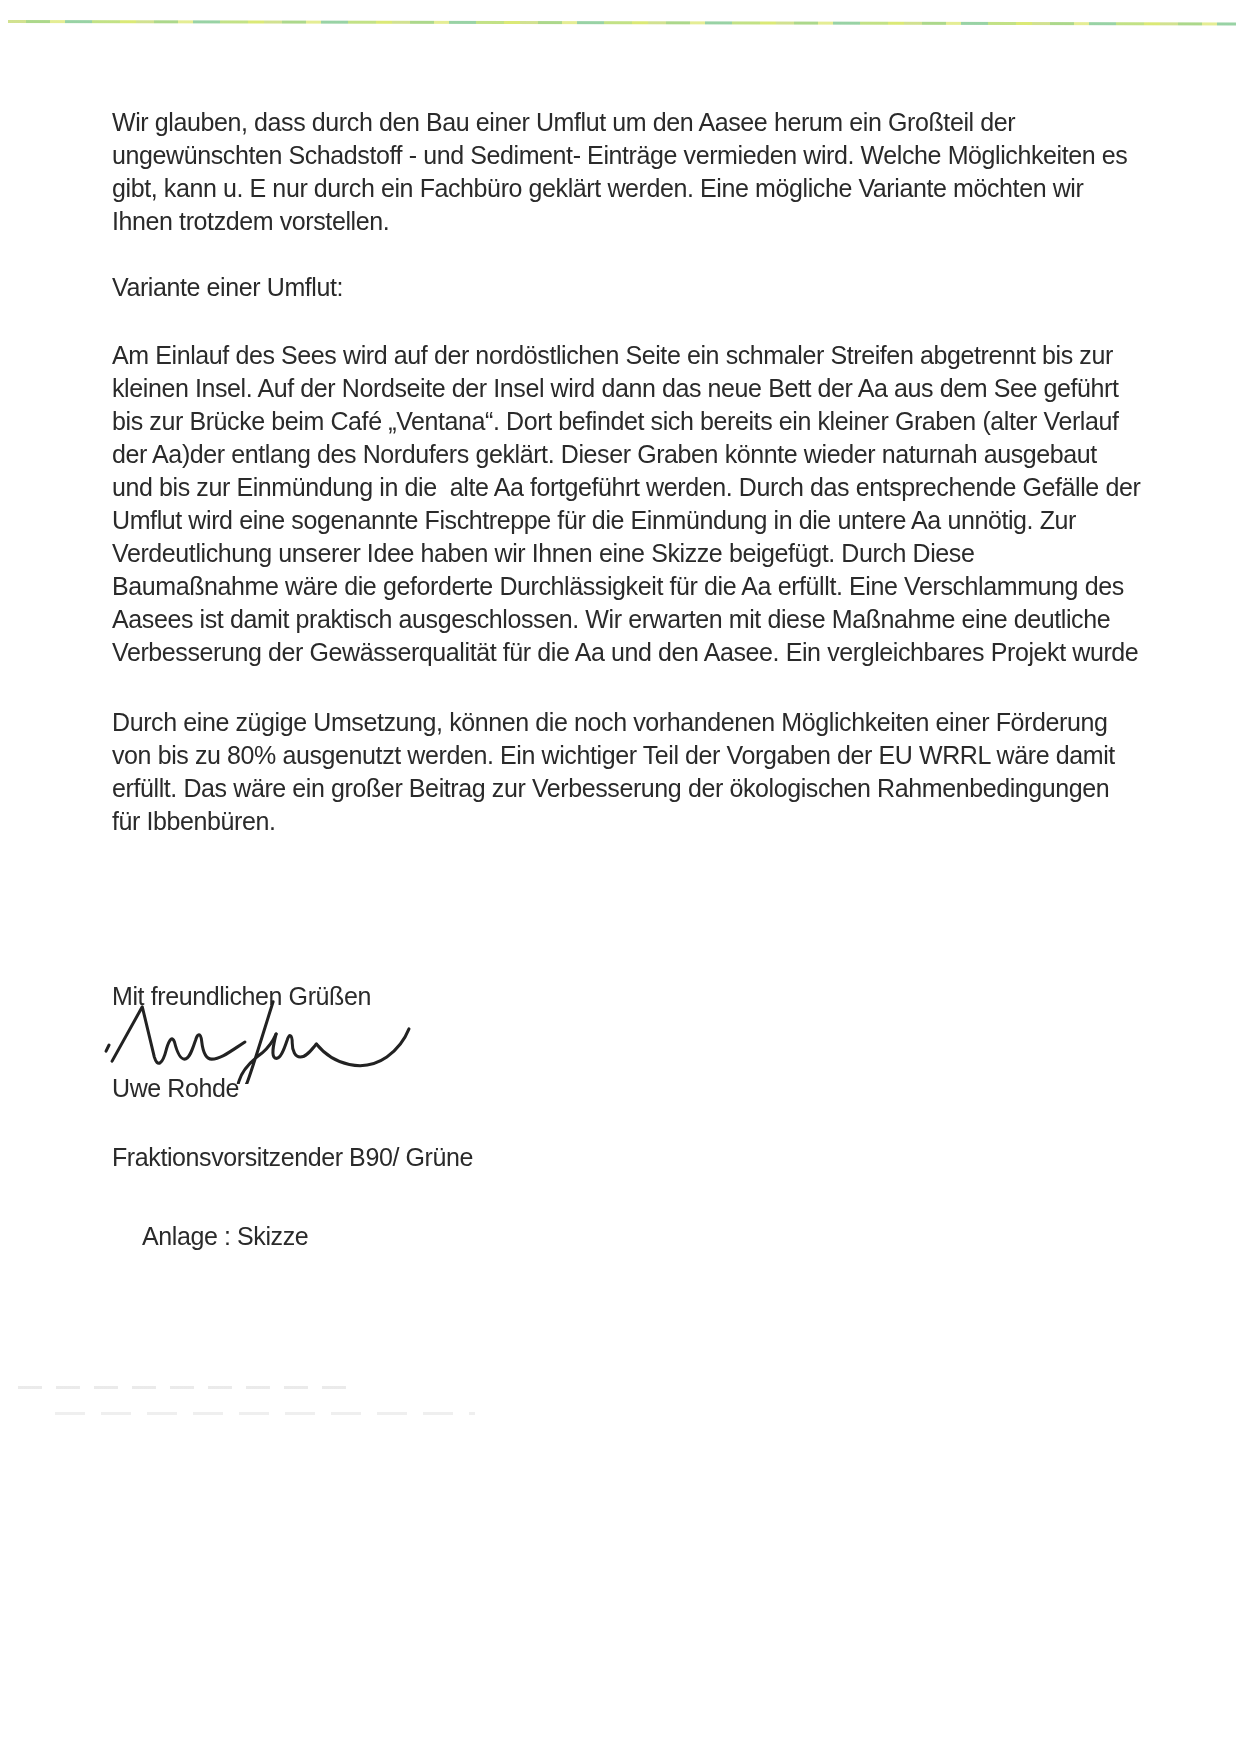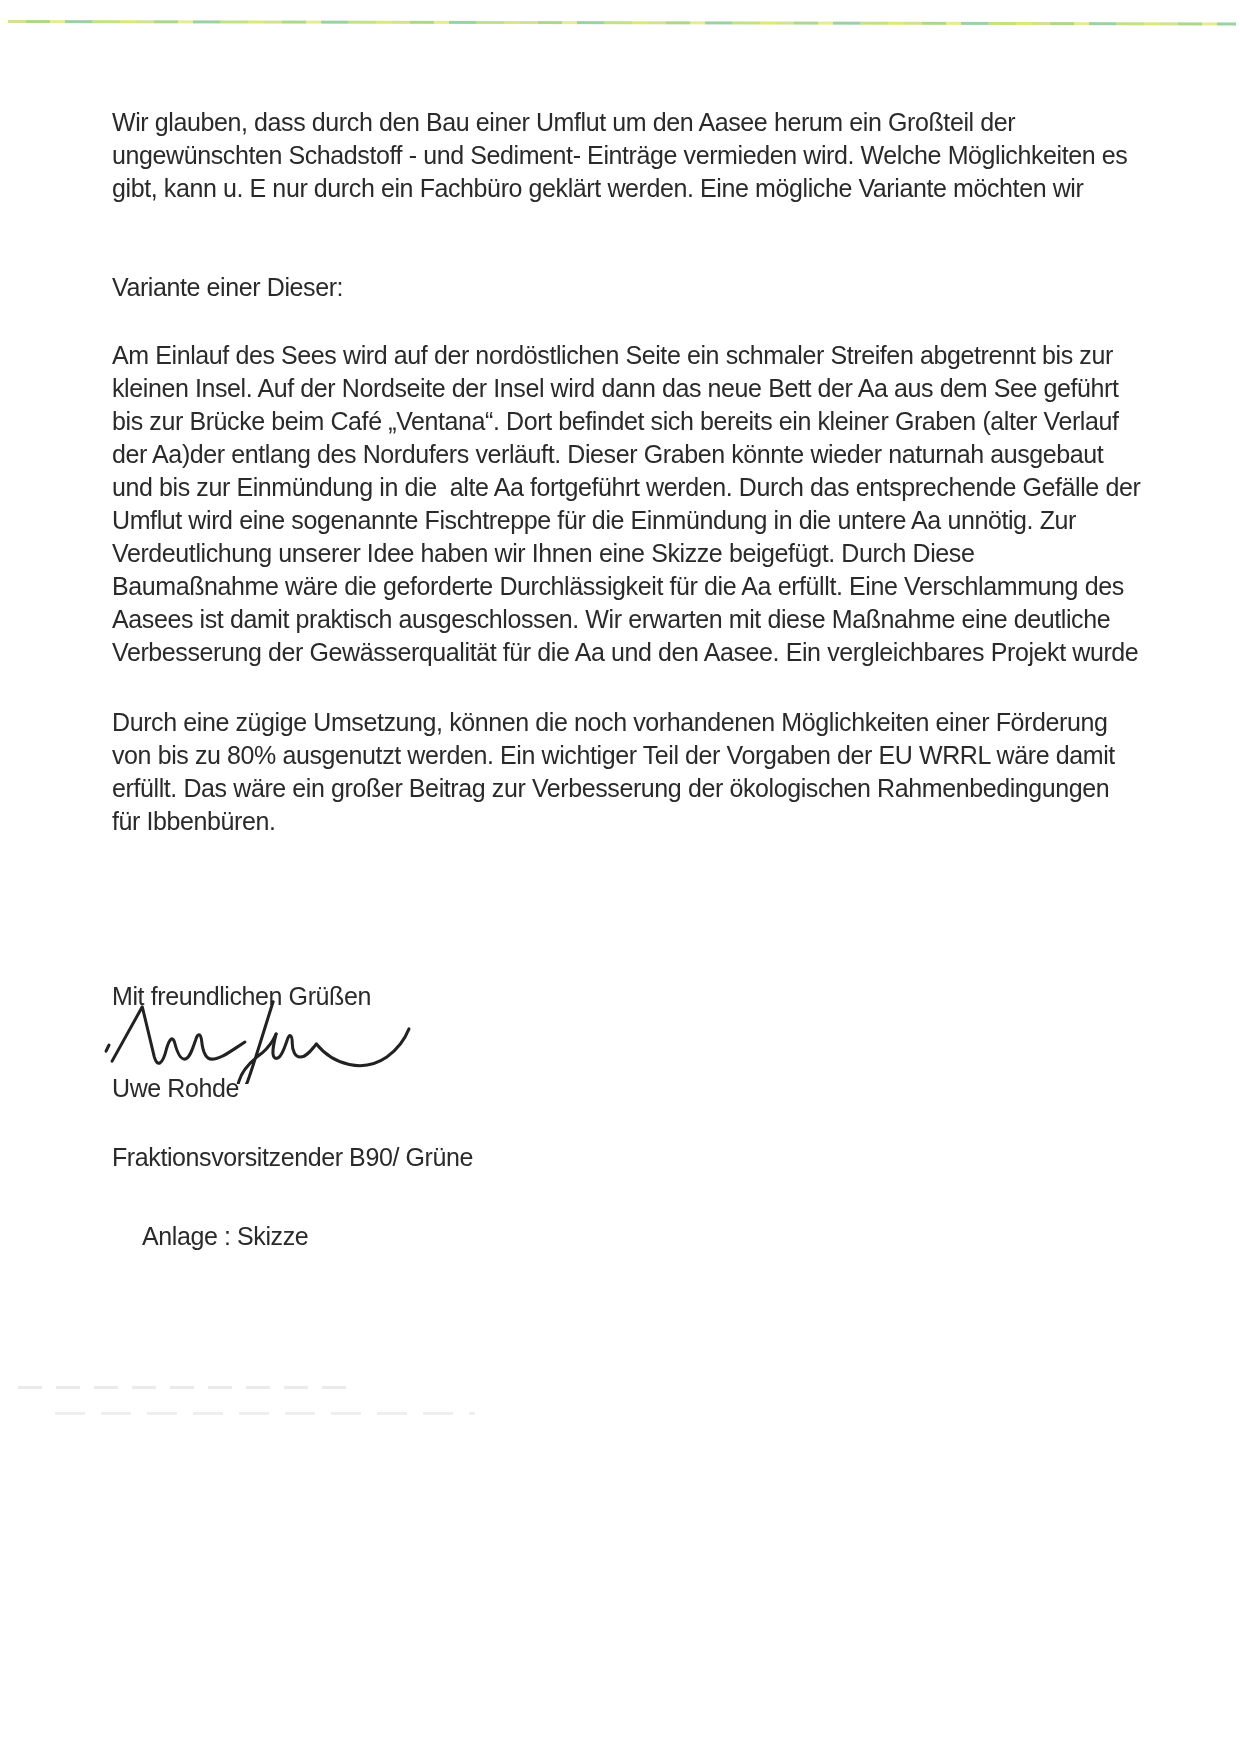--- a/index.html
+++ b/index.html
@@ -84,29 +84,30 @@
 <body>
 
 <div id="page">
 
   <div class="scan-line-top"></div>
 
   <div id="para1" class="text-block">
       <div class="line">Wir glauben, dass durch den Bau einer Umflut um den Aasee herum ein Großteil der</div>
       <div class="line">ungewünschten Schadstoff - und Sediment- Einträge vermieden wird. Welche Möglichkeiten es</div>
       <div class="line">gibt, kann u. E nur durch ein Fachbüro geklärt werden. Eine mögliche Variante möchten wir</div>
+      <div class="line">Ihnen trotzdem vorstellen.</div>
     </div>
 
-  <div id="heading" class="text-block">Variante einer Dieser:</div>
+  <div id="heading" class="text-block">Variante einer Umflut:</div>
 
   <div id="para2" class="text-block">
       <div class="line">Am Einlauf des Sees wird auf der nordöstlichen Seite ein schmaler Streifen abgetrennt bis zur</div>
       <div class="line">kleinen Insel. Auf der Nordseite der Insel wird dann das neue Bett der Aa aus dem See geführt</div>
       <div class="line">bis zur Brücke beim Café „Ventana“. Dort befindet sich bereits ein kleiner Graben (alter Verlauf</div>
-      <div class="line">der Aa)der entlang des Nordufers verläuft. Dieser Graben könnte wieder naturnah ausgebaut</div>
+      <div class="line">der Aa)der entlang des Nordufers geklärt. Dieser Graben könnte wieder naturnah ausgebaut</div>
       <div class="line">und bis zur Einmündung in die  alte Aa fortgeführt werden. Durch das entsprechende Gefälle der</div>
       <div class="line">Umflut wird eine sogenannte Fischtreppe für die Einmündung in die untere Aa unnötig. Zur</div>
       <div class="line">Verdeutlichung unserer Idee haben wir Ihnen eine Skizze beigefügt. Durch Diese</div>
       <div class="line">Baumaßnahme wäre die geforderte Durchlässigkeit für die Aa erfüllt. Eine Verschlammung des</div>
       <div class="line">Aasees ist damit praktisch ausgeschlossen. Wir erwarten mit diese Maßnahme eine deutliche</div>
       <div class="line">Verbesserung der Gewässerqualität für die Aa und den Aasee. Ein vergleichbares Projekt wurde</div>
     </div>
 
   <div id="para3" class="text-block">
       <div class="line">Durch eine zügige Umsetzung, können die noch vorhandenen Möglichkeiten einer Förderung</div>

